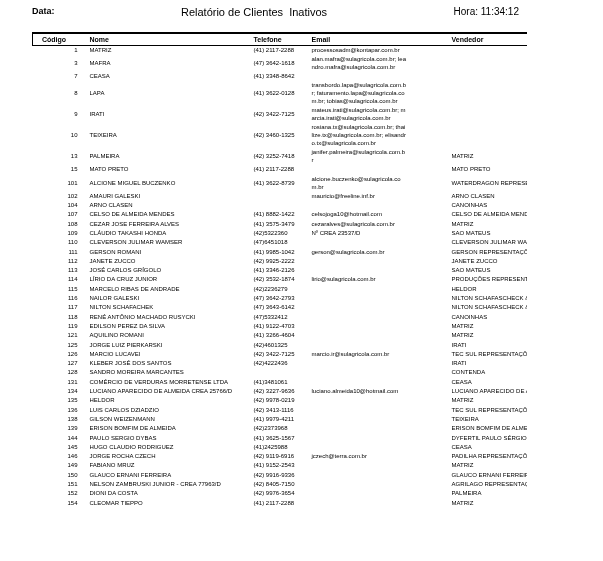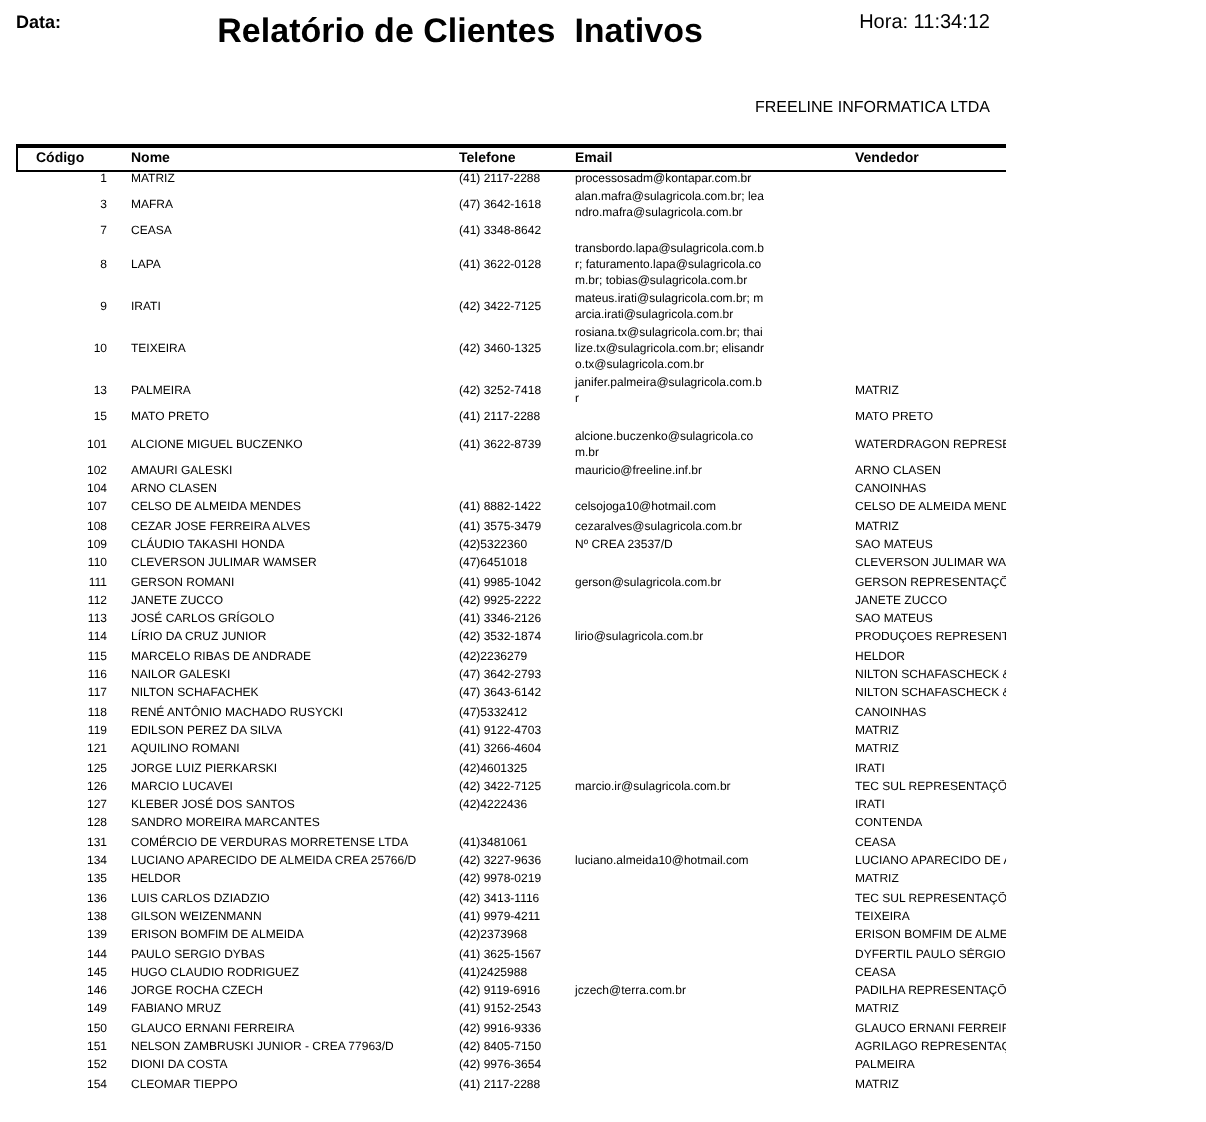--- a/index.html
+++ b/index.html
@@ -2,28 +2,28 @@
 <html><head>
 <meta charset="utf-8">
 <style>
   * { margin:0; padding:0; box-sizing:border-box; }
   html,body { background:#ffffff; }
   body {
     width:603px; height:561px;
     font-family:"Liberation Sans", sans-serif;
     color:#000;
   }
-  .page { position:relative; width:503px; height:561px; overflow:hidden; background:#fff; }
+  .page { position:relative; width:503px; height:561px; overflow:hidden; background:#fff;margin-left:24px; }
 
   .topbar {
     display:flex; justify-content:space-between; align-items:flex-start;
     padding:6px 8px 0 8px;
   }
   .data-label { font-size:9px; font-weight:bold; }
-  .report-title { font-size:17px; font-weight:bold; white-space:pre; }
+  .report-title { font-size:11px; font-weight:normal; white-space:pre; }
   .hora { font-size:10px; font-weight:normal; }
 
   .company {
     text-align:right;
     font-size:8px;
     padding:23px 8px 0 0;
   }
 
   table.clients {
     width:587px; margin-left:8px; margin-top:14px;
@@ -54,21 +54,20 @@
 <body>
 
 <div class="page">
 
   <div class="topbar">
     <span class="data-label">Data:</span>
     <span class="report-title">Relatório de Clientes  Inativos</span>
     <span class="hora">Hora: 11:34:12</span>
   </div>
 
-  <div class="company">FREELINE INFORMATICA LTDA</div>
 
   <table class="clients">
     <colgroup>
       <col style="width:50px">
         <col style="width:163px">
         <col style="width:59px">
         <col style="width:140px">
         <col style="width:175px">
     </colgroup>
     <thead>

